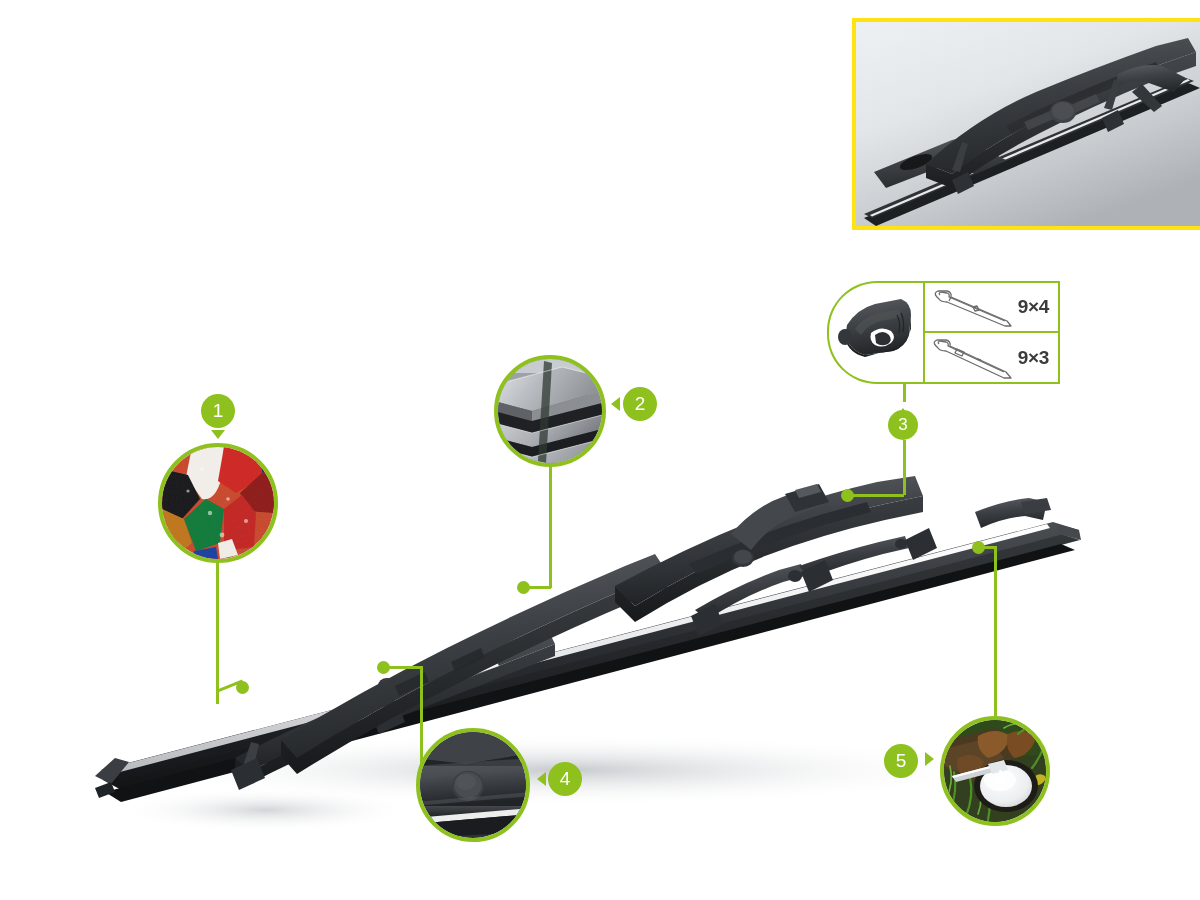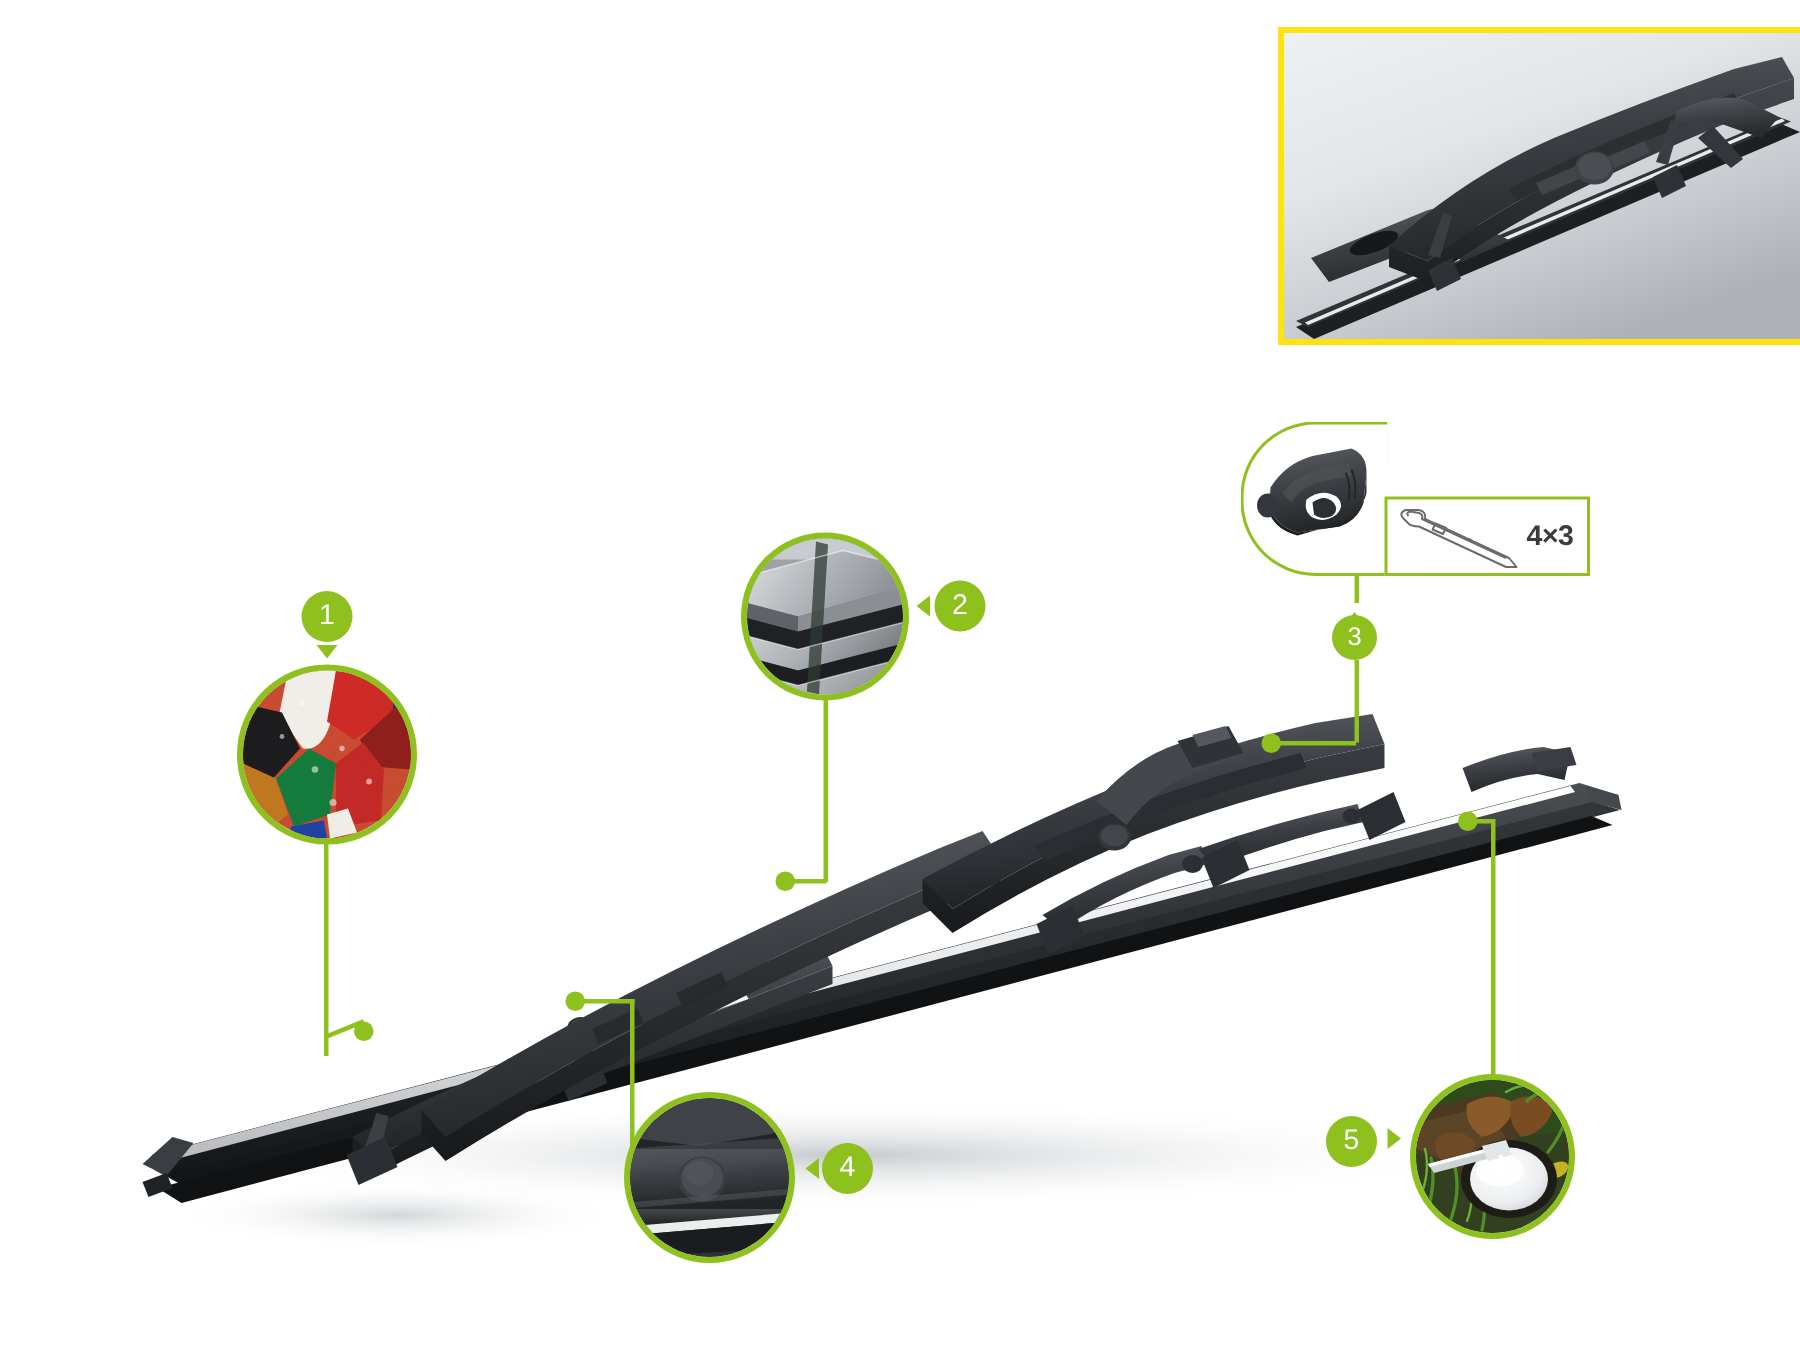--- a/index.html
+++ b/index.html
@@ -324,31 +324,42 @@
       <path d="M40 40 Q48 34 54 40 Q58 45 53 49 Q46 52 41 48 Z" fill="#2c3034"></path>
 
       <ellipse cx="10" cy="42" rx="7" ry="8" fill="#33373b"></ellipse>
 
       <g stroke="#1e2124" stroke-width="1.4" fill="none" opacity="0.8">
         <path d="M62 20 Q66 28 64 38"></path>
         <path d="M66 18 Q70 27 68 37"></path>
       </g>
     </svg>
 
+    <div class="spec-cell" style="left:96px; top:0px; width:137px; height:52px;">
+      <svg class="abs" style="left:6px; top:5px;" width="82" height="42" viewBox="0 0 82 42">
+        <g fill="none" stroke="#6b6b6b" stroke-width="1.3" stroke-linejoin="round">
+          <path d="M6 9 Q2 5 7 3 L16 3 Q21 4 20 9 L76 33 L80 38 L74 38 L16 14 Q10 14 8 11 Z"></path>
+          <path d="M9 7 Q7 5 10 4 L16 5 Q19 6 18 9 L74 33"></path>
+          <path d="M20 9 L18 13"></path>
+          <path d="M42 19 L46 18 L48 22 L44 23 Z"></path>
+        </g>
+      </svg>
+      <span class="spec-label" style="top:13px;">9×4</span>
+    </div>
 
     <div class="spec-cell" style="left:96px; top:50px; width:137px; height:53px;">
       <svg class="abs" style="left:6px; top:5px;" width="82" height="44" viewBox="0 0 82 44">
         <g fill="none" stroke="#6b6b6b" stroke-width="1.3" stroke-linejoin="round">
           <path d="M5 8 Q1 4 6 2 L15 2 Q20 3 19 8 L75 34 L80 40 L73 40 L15 13 Q9 13 7 10 Z"></path>
           <path d="M8 6 Q6 4 9 3 L15 4 Q18 5 17 8 L73 34"></path>
           <path d="M26 11 L33 14 L31 18 L24 15 Z"></path>
           <path d="M46 21 L50 22"></path>
         </g>
       </svg>
-      <span class="spec-label" style="top:14px;">4×3</span>
+      <span class="spec-label" style="top:14px;">9×3</span>
     </div>
   </div>
 
   <div class="lead v" style="left:903px; top:384px; height:18px;"></div>
   <div class="tri tri-up" style="left:896px; top:408px;"></div>
   <div class="badge small" style="left:888px; top:410px;">3</div>
   <div class="lead v" style="left:903px; top:440px; height:55px;"></div>
   <div class="dot" style="left:841px; top:489px;"></div>
   <div class="lead h" style="left:847px; top:494px; width:57px;"></div>
 

